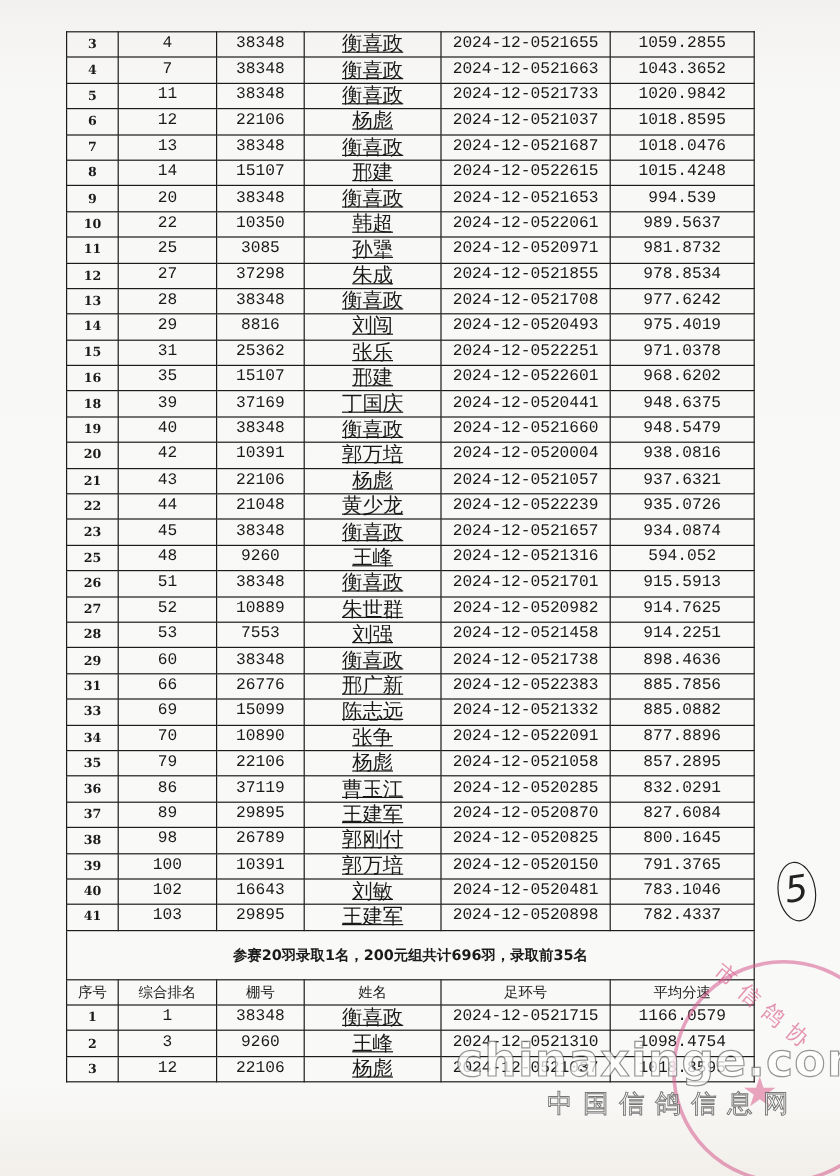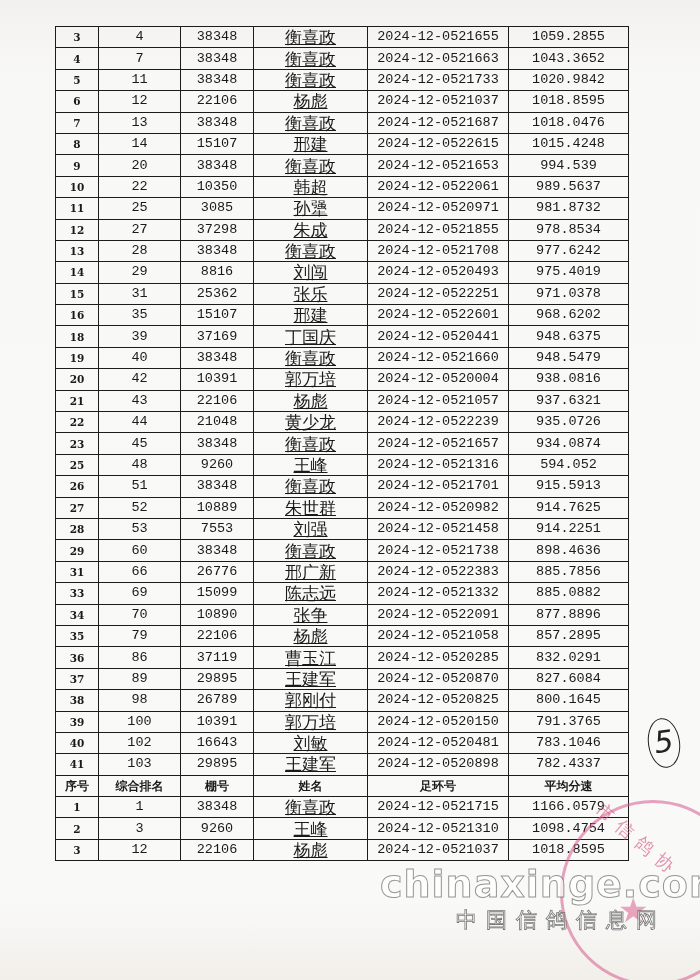--- a/index.html
+++ b/index.html
@@ -3,21 +3,21 @@
 <meta charset="utf-8">
 <style>
   html, body { margin:0; padding:0; }
   body { width:700px; height:980px; background:#f7f6f4; position:relative; overflow:hidden;
          font-family:"DejaVu Serif","Liberation Serif",serif; color:#1a1a1a; }
   .page { position:absolute; left:0; top:0; width:700px; height:980px;
           background:linear-gradient(180deg,#f3f1ef 0%,#f8f8f7 8%,#f9f9f8 92%,#f2efea 100%); }
   table { position:absolute; left:55px; border-collapse:collapse; table-layout:fixed; width:573px; }
   td, th { border:1.3px solid #1c1c1c; text-align:center; padding:0; height:20.4px;
            font-size:13px; line-height:20px; white-space:nowrap; overflow:hidden; }
-  th { font-weight:bold; font-size:12px; font-family:"DejaVu Sans","Liberation Sans",sans-serif; }
+  th { font-weight:normal; font-size:12px; font-family:"DejaVu Sans","Liberation Sans",sans-serif; }
   td.seq { font-size:10.5px; font-weight:bold; }
   td.name { font-size:17px; font-family:"DejaVu Sans","Liberation Sans",sans-serif;text-decoration:underline; }
   td.num { font-family:"Liberation Mono","DejaVu Sans Mono",monospace; font-size:13.5px; }
   #t1 { top:26px; }
   .caption-row td { height:40px; font-size:12px; font-weight:bold; font-family:"DejaVu Sans","Liberation Sans",sans-serif; }
   .circled { position:absolute; left:648px; top:718px; width:30px; height:48px; border:1.6px solid #222;
              border-radius:50%; font-family:"DejaVu Sans",sans-serif; font-size:30px; line-height:46px;
              text-align:center; font-style:italic; color:#222; transform:rotate(-8deg); }
   .stamp { position:absolute; left:560px; top:800px; width:180px; height:180px; border-radius:50%;
            border:3px solid rgba(214,90,140,0.55); pointer-events:none; }
@@ -320,20 +320,23 @@
         <tr>
           <td class="seq">41</td>
           <td class="num">103</td>
           <td class="num">29895</td>
           <td class="name">王建军</td>
           <td class="num">2024-12-0520898</td>
           <td class="num">782.4337</td>
         </tr>
       </tbody>
     <tbody>
+      <tr class="caption-row">
+        <td colspan="6">参赛20羽录取1名，200元组共计696羽，录取前35名</td>
+      </tr>
       <tr>
         <th>序号</th>
         <th>综合排名</th>
         <th>棚号</th>
         <th>姓名</th>
         <th>足环号</th>
         <th>平均分速</th>
       </tr>
     </tbody>
     <tbody id="t2-body">

